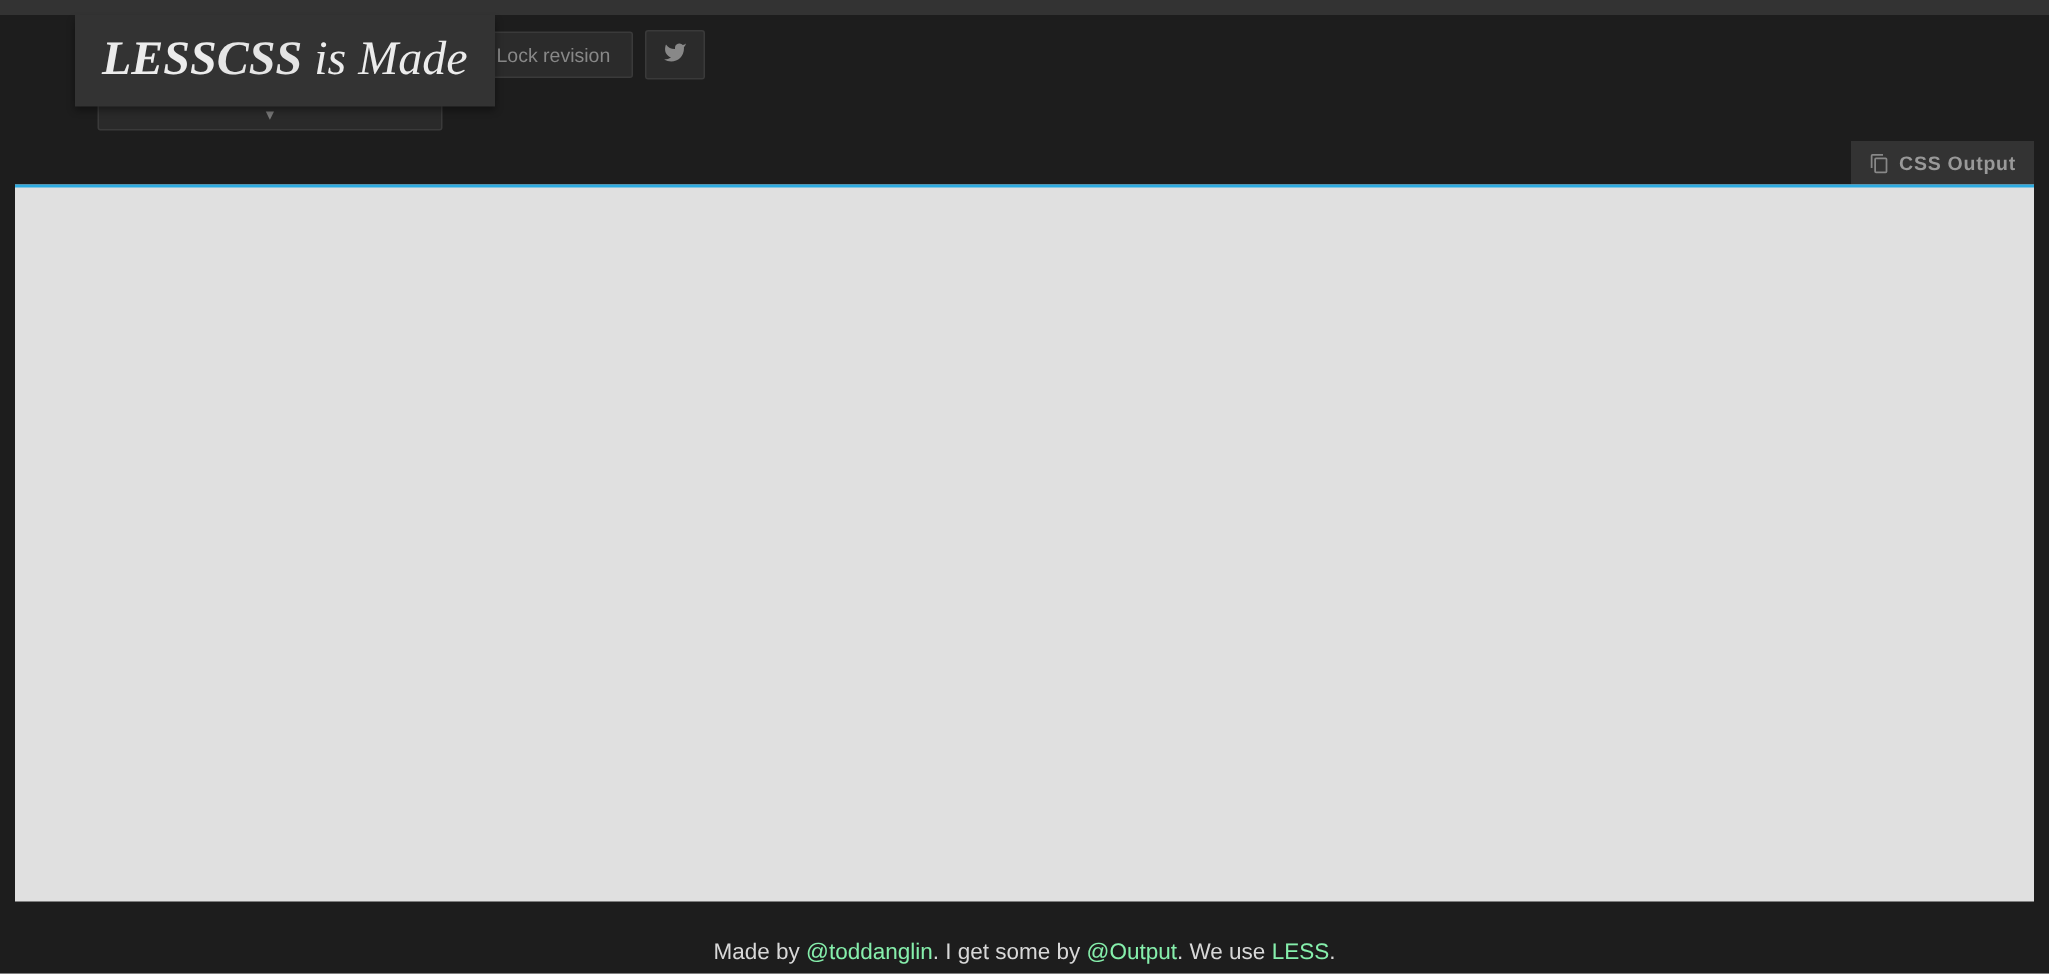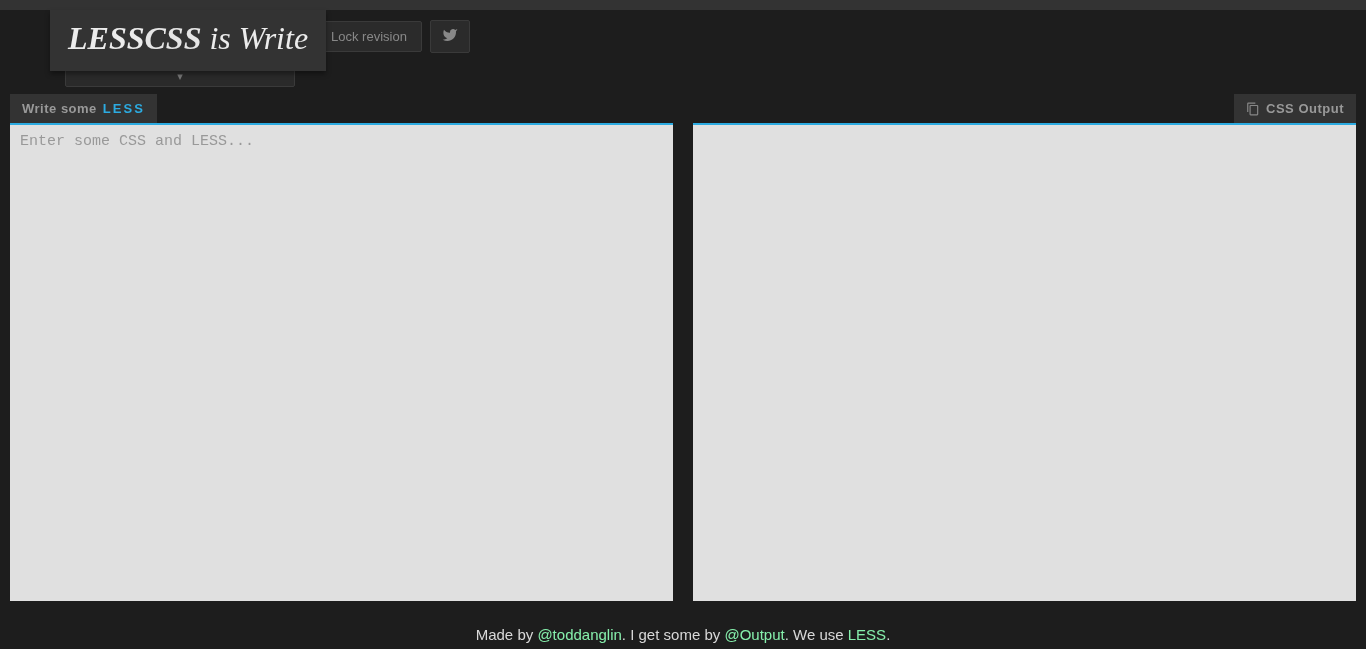--- a/index.html
+++ b/index.html
@@ -242,21 +242,21 @@
     }
   </style>
 </head>
 <body>
 
 <div class="top-strip"></div>
 
 <div class="header">
   <div class="logo-box">
     <span class="logo-text">
-      <span class="logo-less">LESS</span><span class="logo-css">CSS</span><span class="logo-ismore"> is Write</span>
+      <span class="logo-less">LESS</span><span class="logo-css">CSS</span><span class="logo-ismore"> is Made</span>
     </span>
   </div>
 
   <div class="header-controls">
     <button class="lock-btn">
       <span class="lock-icon"></span>
       <span>Lock revision</span>
     </button>
     <button class="twitter-btn">
       <span class="twitter-icon">
@@ -266,29 +266,20 @@
       </span>
     </button>
   </div>
 
   <div class="dropdown-bar">
     <span>▾</span>
   </div>
 </div>
 
 <div class="panels-container">
-  <div class="panel">
-    <div class="panel-header left">
-      <span>Write some </span>
-      <span class="less-label">LESS</span>
-    </div>
-    <div class="panel-body">
-      <textarea class="input-area" placeholder="Enter some CSS and LESS..." style=""></textarea>
-    </div>
-  </div>
 
   <div class="panel">
     <div class="panel-header right">
       <span class="copy-icon">
         <svg viewBox="0 0 24 24">
             <path d="M16 1H4a2 2 0 0 0-2 2v14h2V3h12V1zm3 4H8a2 2 0 0 0-2 2v14a2 2 0 0 0 2 2h11a2 2 0 0 0 2-2V7a2 2 0 0 0-2-2zm0 16H8V7h11v14z"></path>
           </svg>
       </span>
       <span>CSS Output</span>
     </div>

